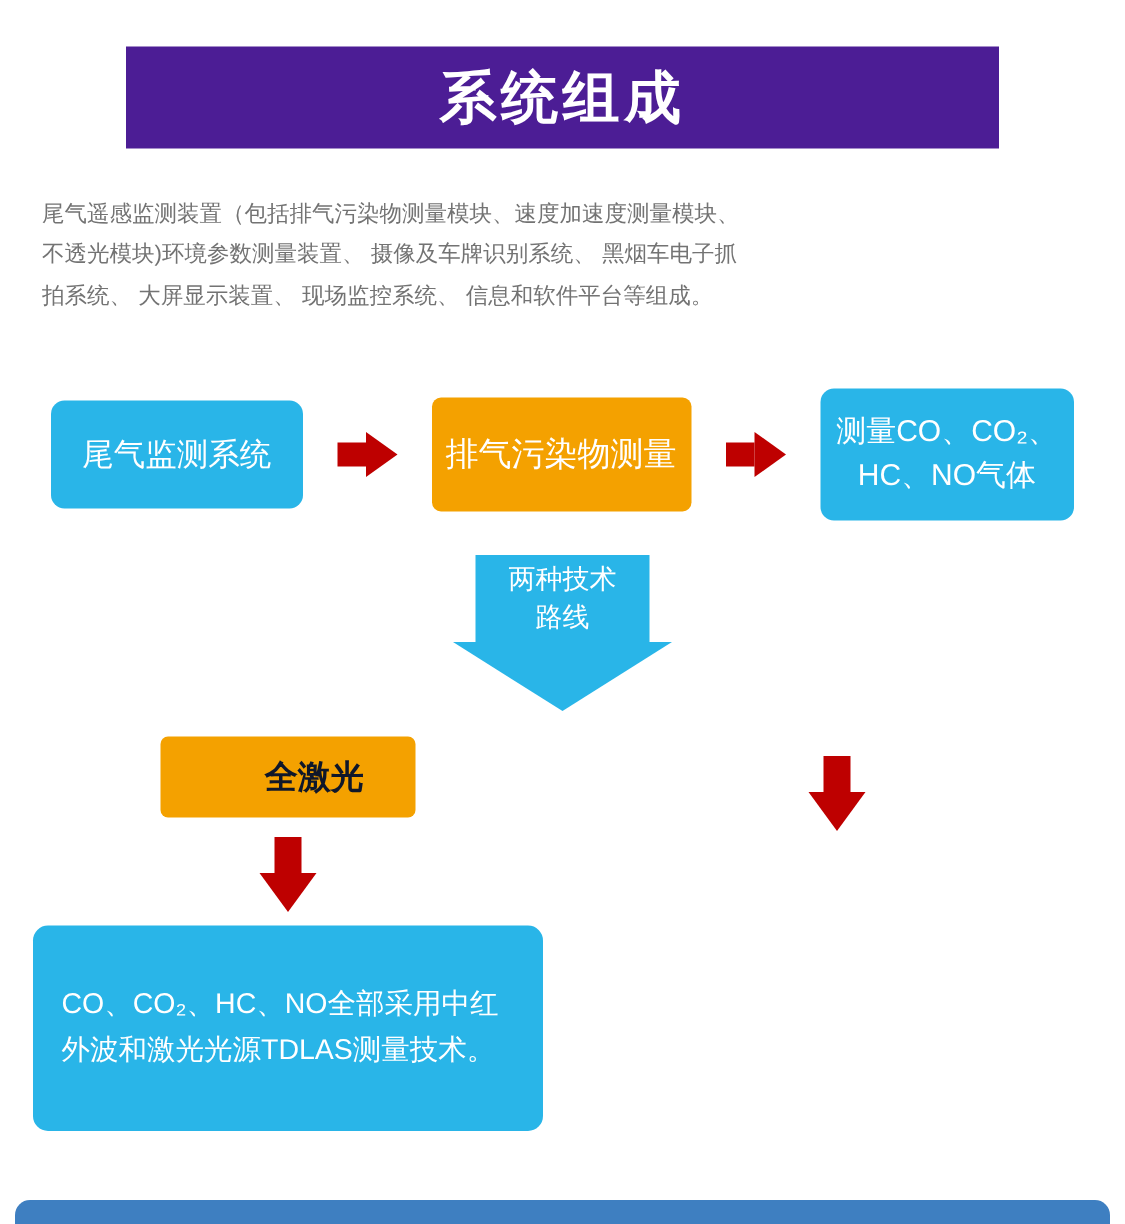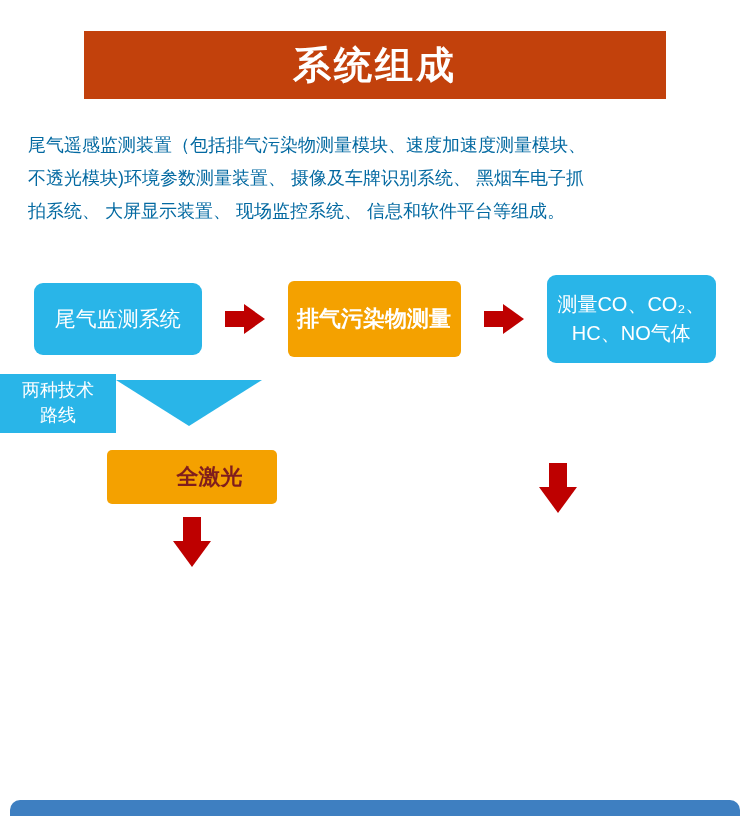--- a/index.html
+++ b/index.html
@@ -15,38 +15,38 @@
     background:#ffffff;
     overflow:hidden;
   }
   .preline { white-space:pre-line; }
 
   
   .title-bar {
     width:582px;
     height:68px;
     margin:31px auto 0;
-    background:#c2410c;
+    background:#4c1d95;
     display:flex;
     align-items:center;
     justify-content:center;
   }
   .title-bar .title-text {
     color:#ffffff;
     font-size:38px;
     font-weight:bold;
     letter-spacing:3px;
   }
 
   
   .intro {
     margin:30px 28px 0;
-    font-size:18px;
+    font-size:15px;
     line-height:1.82;
-    color:#0369a1;
+    color:#737373;
     font-weight:500;
   }
 
   
   .flow-row {
     margin-top:48px;
     padding:0 34px;
     display:flex;
     align-items:center;
     gap:23px;
@@ -54,37 +54,38 @@
   .node {
     display:flex;
     align-items:center;
     justify-content:center;
     text-align:center;
     color:#ffffff;
   }
   .node.cyan { background:#29B5E8; border-radius:9px; }
   .node.orange { background:#F4A100; border-radius:6px; }
   .node-source { width:180px; height:72px; font-size:21px; }
-  .node-process { width:186px; height:76px; font-size:22px; font-weight:bold; }
+  .node-process { width:186px; height:76px; font-size:22px; font-weight:normal; }
   .node-output { width:182px; height:88px; font-size:20px; line-height:1.45; }
 
   
   .arrow-right { display:flex; align-items:center; }
   .arrow-right .bar { width:19px; height:16px; background:#BE0000; }
   .arrow-right .head {
     width:0; height:0;
     border-top:15px solid transparent;
     border-bottom:15px solid transparent;
     border-left:21px solid #BE0000;
   }
 
   
   .split-arrow {
-    margin-top:11px;
-    display:flex;
+    margin-top:23px;
+    display:flex;
+    flex-direction:column;
     align-items:center;
   }
   .split-rect {
     width:116px;
     min-height:58px;
     background:#29B5E8;
     color:#ffffff;
     font-size:18px;
     line-height:1.4;
     display:flex;
@@ -111,21 +112,21 @@
     width:340px;
     display:flex;
     flex-direction:column;
     align-items:center;
   }
   .branch-title {
     width:170px;
     height:54px;
     background:#F4A100;
     border-radius:5px;
-    color:#7f1d1d;
+    color:#0f172a;
     font-size:22px;
     font-weight:bold;
     display:flex;
     align-items:center;
     justify-content:center;
     padding-left:35px;
   }
   .arrow-down {
     margin:13px 0 9px;
     display:flex;
@@ -199,20 +200,21 @@
   </div>
 
   <div class="branches">
 
     <div class="branch">
       <div class="branch-title">全激光</div>
       <div class="arrow-down">
         <span class="vbar"></span>
         <span class="vhead"></span>
       </div>
+      <div class="branch-desc">CO、CO₂、HC、NO全部采用中红外波和激光光源TDLAS测量技术。</div>
     </div>
 
     <div class="branch">
       <div class="arrow-down">
         <span class="vbar"></span>
         <span class="vhead"></span>
       </div>
     </div>
 
   </div>

